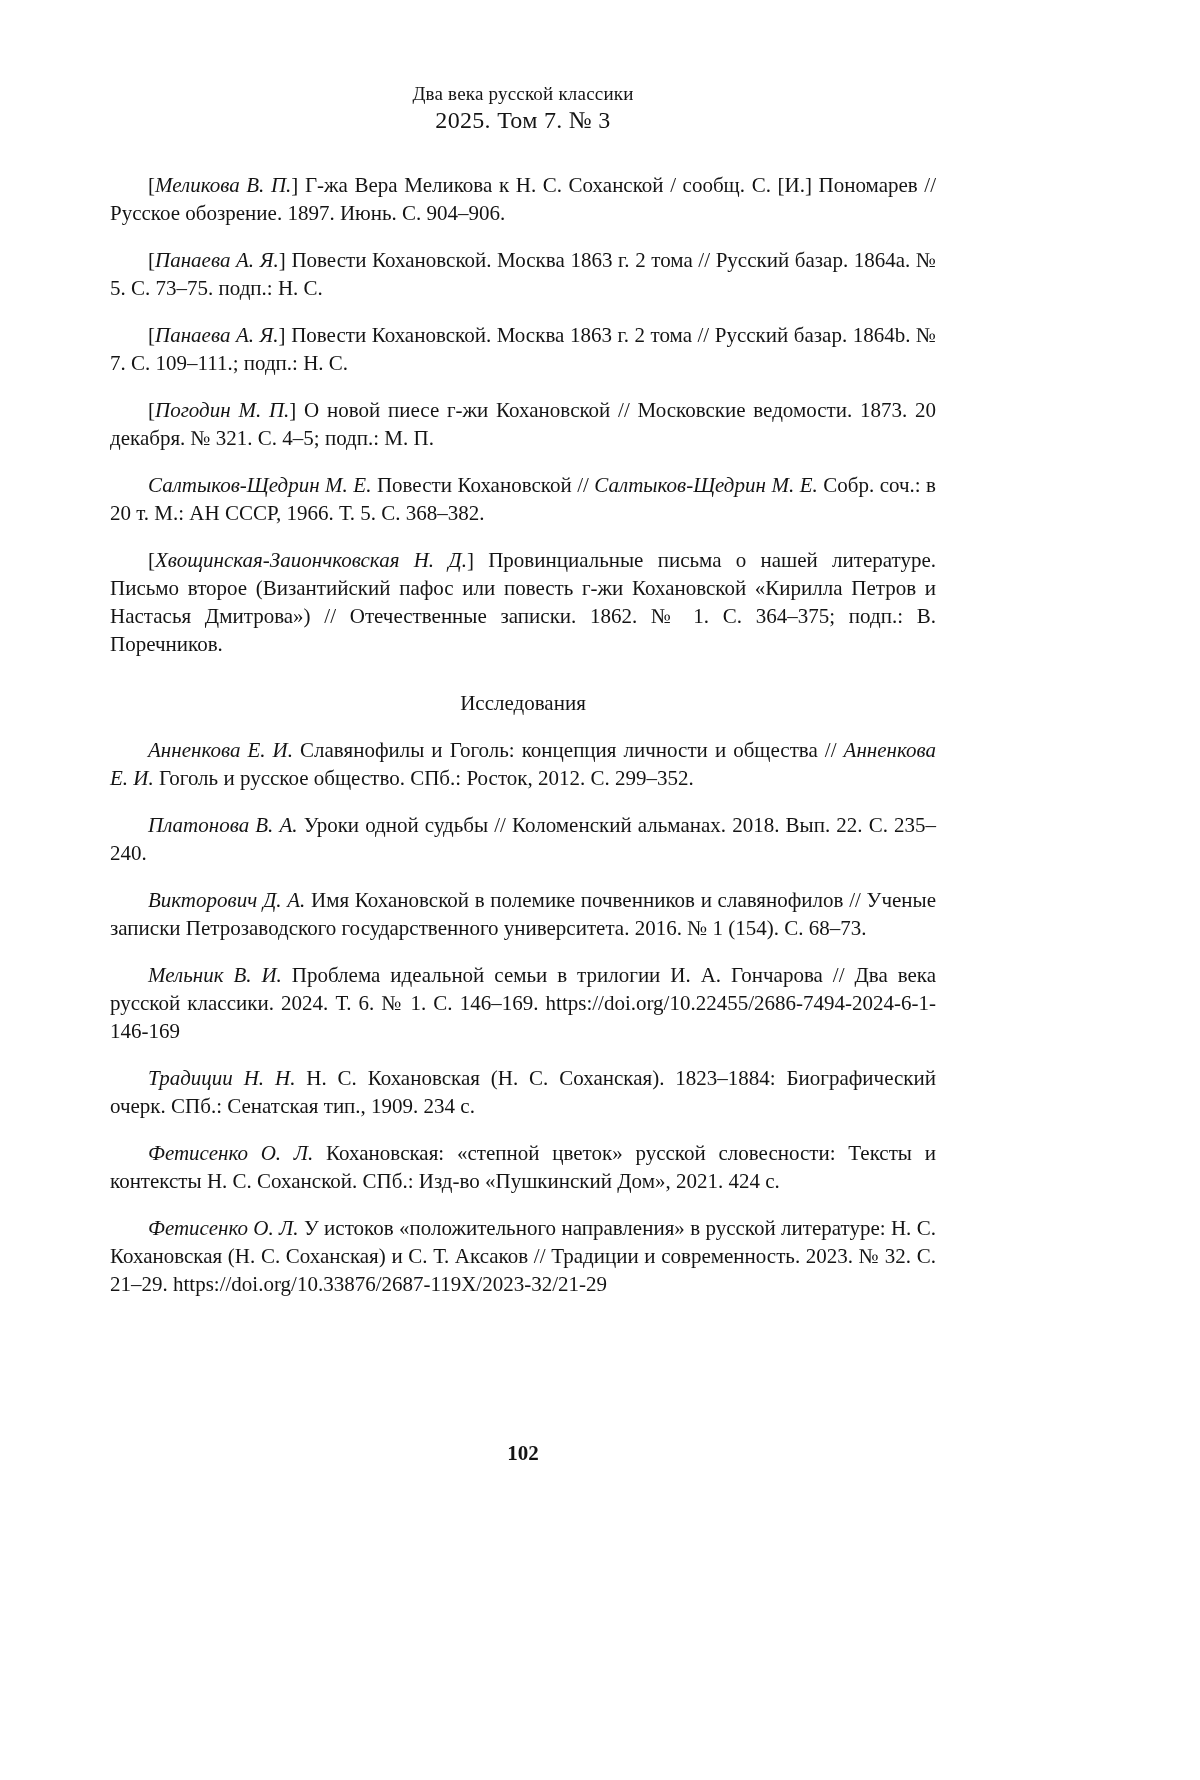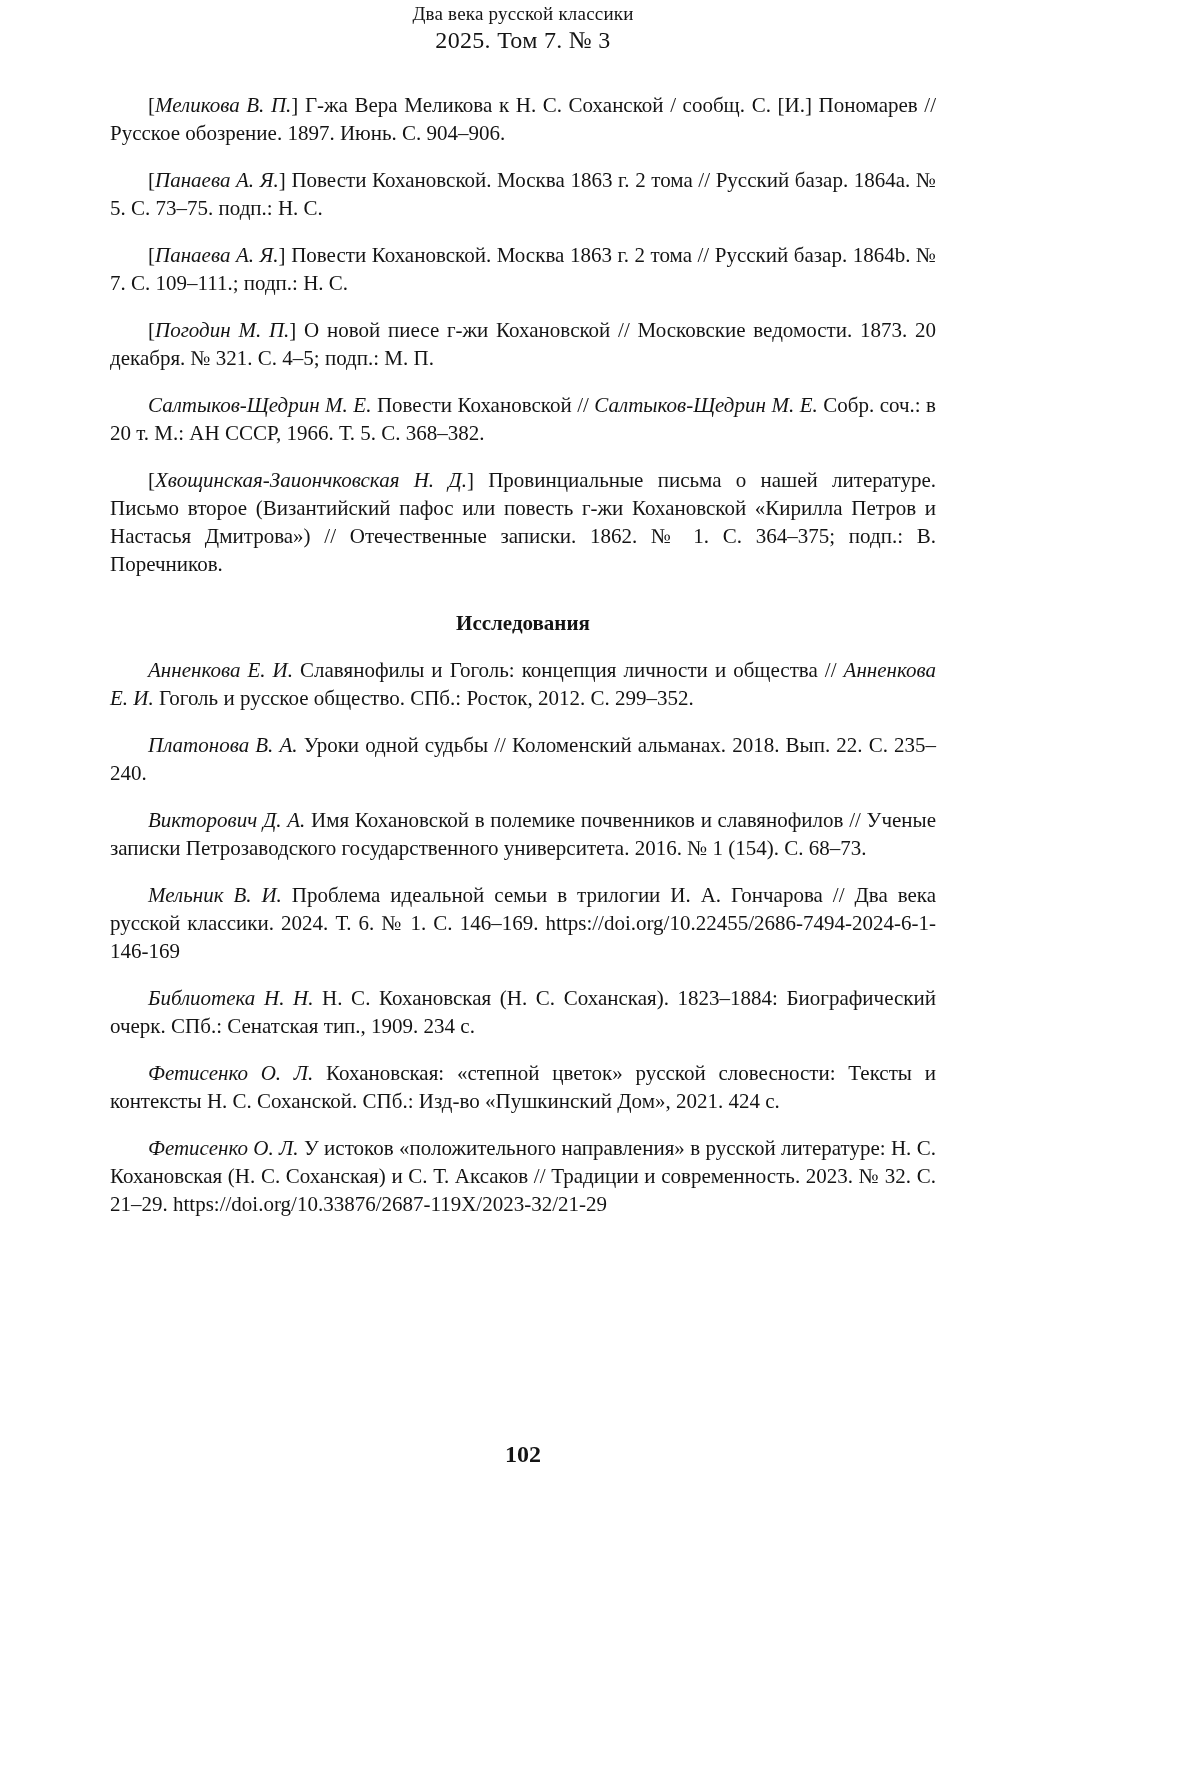--- a/index.html
+++ b/index.html
@@ -14,20 +14,21 @@
     font-family: "Liberation Serif", serif;
     overflow: hidden;
   }
   .column {
     position: absolute;
     left: 110px;
     top: 0;
     width: 826px;
   }
   .page-header {
+    padding-top: 80px;
     text-align: center;
   }
   .journal-title {
     font-size: 19px;
     line-height: 27px;
     letter-spacing: 0.2px;
   }
   .issue-info {
     font-size: 24px;
     line-height: 26px;
@@ -43,33 +44,33 @@
     text-indent: 38px;
     margin-top: 19px;
   }
   .entry em {
     font-style: italic;
     font-weight: normal;
   }
   .section-heading {
     font-size: 21px;
     line-height: 28px;
-    font-weight: bold;
+    font-weight: normal;
     text-align: center;
     text-indent: 0;
     margin-top: 31px;
     margin-bottom: 1px;
   }
   .page-number {
     position: absolute;
     top: 1441px;
     left: 110px;
     width: 826px;
     text-align: center;
-    font-size: 24px;
+    font-size: 21px;
     font-weight: bold;
   }
 </style>
 </head>
 <body>
 
 <div class="page">
   <div class="column">
 
     <header class="page-header">
@@ -87,21 +88,21 @@
           <p class="entry"><span>[</span><em>Хвощинская-Заиончковская Н. Д.</em><span>] Провинциальные письма о нашей литературе. Письмо второе (Византийский пафос или повесть г-жи Кохановской «Кирилла Петров и Настасья Дмитрова») // Отечественные записки. 1862. № 1. С. 364–375; подп.: В. Поречников.</span></p>
         </section>
 
       <h2 class="section-heading">Исследования</h2>
 
       <section id="studies-list">
           <p class="entry"><em>Анненкова Е. И.</em><span> Славянофилы и Гоголь: концепция личности и общества // </span><em>Анненкова Е. И.</em><span> Гоголь и русское общество. СПб.: Росток, 2012. С. 299–352.</span></p>
           <p class="entry"><em>Платонова В. А.</em><span> Уроки одной судьбы // Коломенский альманах. 2018. Вып. 22. С. 235–240.</span></p>
           <p class="entry"><em>Викторович Д. А.</em><span> Имя Кохановской в полемике почвенников и славянофилов // Ученые записки Петрозаводского государственного университета. 2016. № 1 (154). С. 68–73.</span></p>
           <p class="entry"><em>Мельник В. И.</em><span> Проблема идеальной семьи в трилогии И. А. Гончарова // Два века русской классики. 2024. Т. 6. № 1. С. 146–169. https://doi.org/10.22455/2686-7494-2024-6-1-146-169</span></p>
-          <p class="entry"><em>Библиотека Н. Н.</em><span> Н. С. Кохановская (Н. С. Соханская). 1823–1884: Биографический очерк. СПб.: Сенатская тип., 1909. 234 с.</span></p>
+          <p class="entry"><em>Традиции Н. Н.</em><span> Н. С. Кохановская (Н. С. Соханская). 1823–1884: Биографический очерк. СПб.: Сенатская тип., 1909. 234 с.</span></p>
           <p class="entry"><em>Фетисенко О. Л.</em><span> Кохановская: «степной цветок» русской словесности: Тексты и контексты Н. С. Соханской. СПб.: Изд-во «Пушкинский Дом», 2021. 424 с.</span></p>
           <p class="entry"><em>Фетисенко О. Л.</em><span> У истоков «положительного направления» в русской литературе: Н. С. Кохановская (Н. С. Соханская) и С. Т. Аксаков // Традиции и современность. 2023. № 32. С. 21–29. https://doi.org/10.33876/2687-119X/2023-32/21-29</span></p>
         </section>
     </main>
 
   </div>
 
   <div class="page-number">102</div>
 </div>
 

